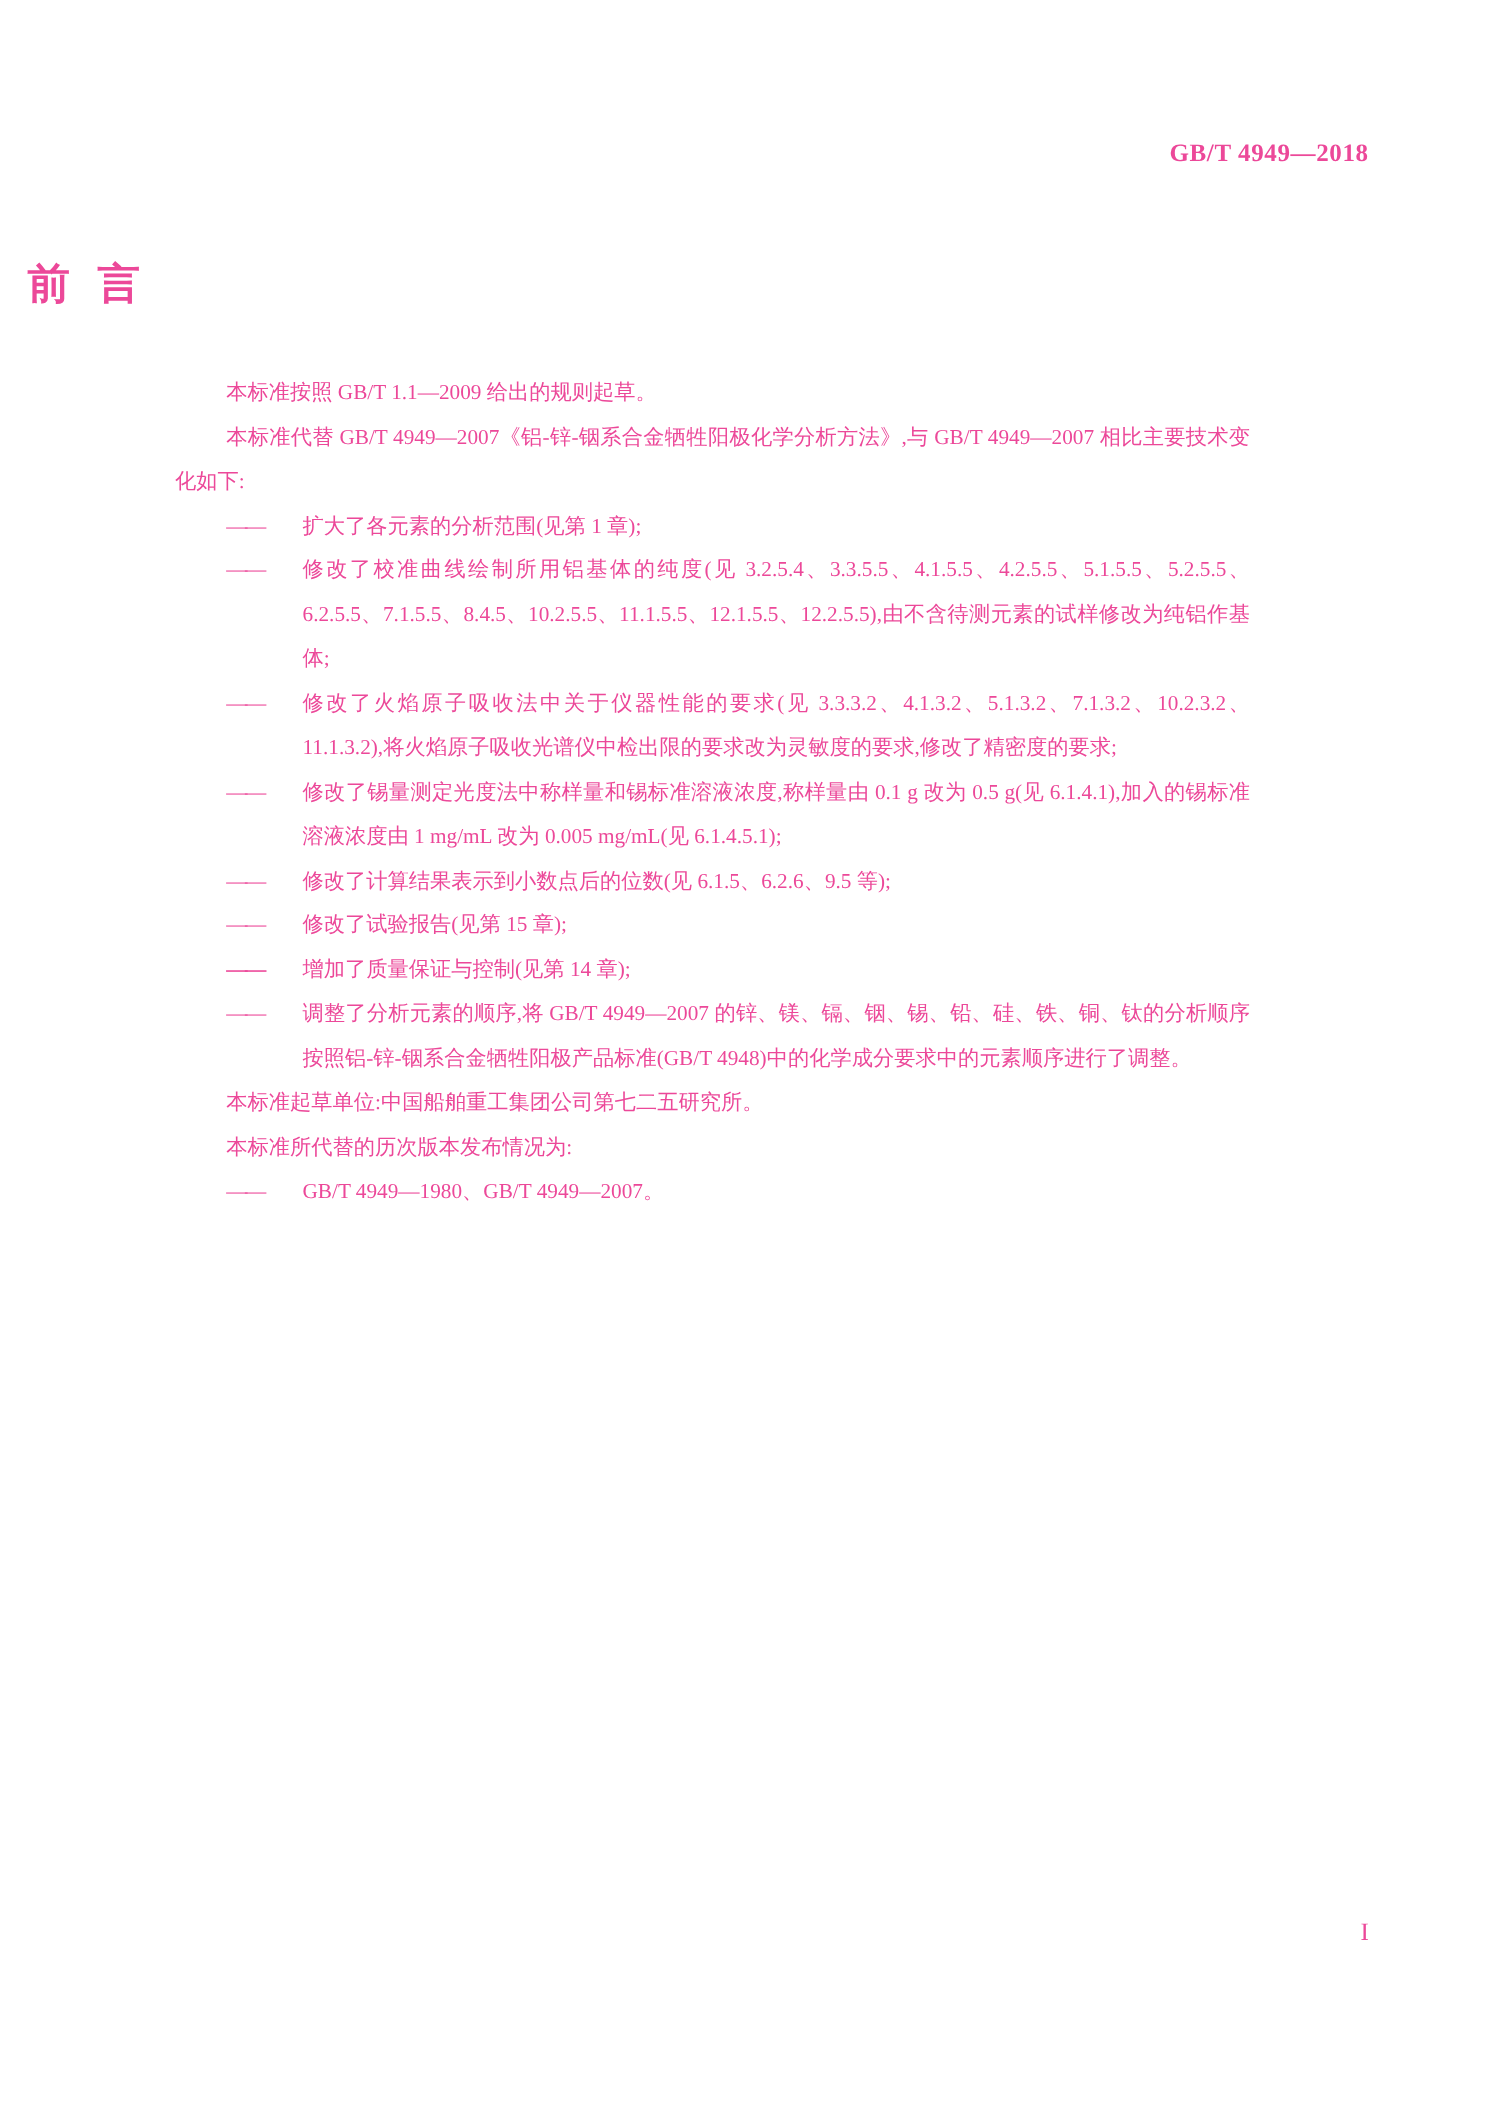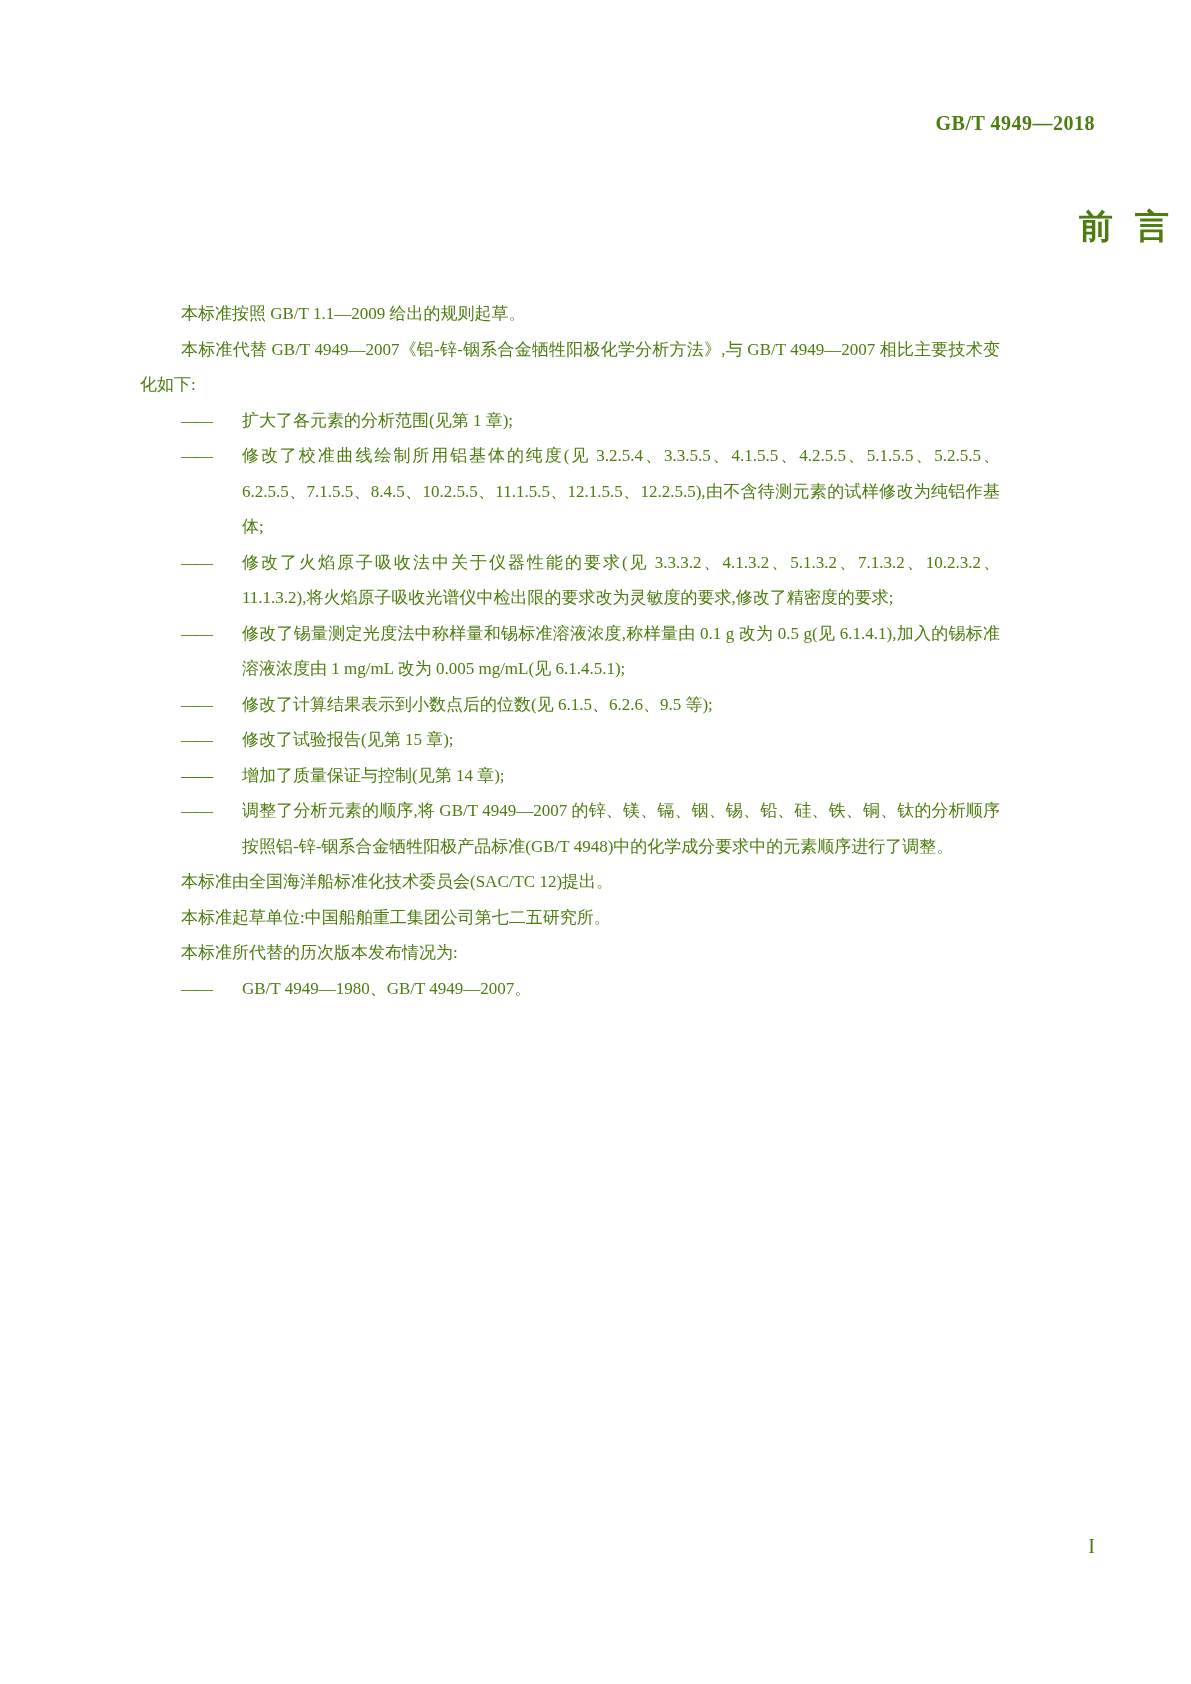--- a/index.html
+++ b/index.html
@@ -7,21 +7,21 @@
     padding: 0;
     background: #ffffff;
   }
   .page {
     position: relative;
     width: 1191px;
     height: 1684px;
     margin: 0 auto;
     background: #ffffff;
     font-family: "Liberation Serif", "DejaVu Serif", serif;
-    color: #4d7c0f;
+    color: #ec4899;
     overflow: hidden;
   }
 
   
   .page-header {
     position: absolute;
     top: 112px;
     right: 96px;
     font-family: "Liberation Serif", "DejaVu Serif", serif;
     font-weight: bold;
@@ -29,21 +29,21 @@
     letter-spacing: 0.5px;
     white-space: nowrap;
   }
 
   
   .doc-title {
     position: absolute;
     top: 204px;
     left: 0;
     width: 1191px;
-    text-align: right;
+    text-align: left;
     font-family: "DejaVu Sans", "Liberation Sans", sans-serif;
     font-weight: bold;
     font-size: 34px;
     letter-spacing: 22px;
     text-indent: 22px;
   }
 
   
   .body-block {
     position: absolute;
@@ -137,21 +137,20 @@
       <li class="dash-item">
         <span class="marker">——</span>
         <span>增加了质量保证与控制(见第 14 章);</span>
       </li>
       <li class="dash-item">
         <span class="marker">——</span>
         <span>调整了分析元素的顺序,将 GB/T 4949—2007 的锌、镁、镉、铟、锡、铅、硅、铁、铜、钛的分析顺序按照铝-锌-铟系合金牺牲阳极产品标准(GB/T 4948)中的化学成分要求中的元素顺序进行了调整。</span>
       </li>
     </ul>
 
-    <p class="para">本标准由全国海洋船标准化技术委员会(SAC/TC 12)提出。</p>
     <p class="para">本标准起草单位:中国船舶重工集团公司第七二五研究所。</p>
     <p class="para">本标准所代替的历次版本发布情况为:</p>
 
     <ul class="dash-list">
       <li class="dash-item">
         <span class="marker">——</span>
         <span>GB/T 4949—1980、GB/T 4949—2007。</span>
       </li>
     </ul>
 

